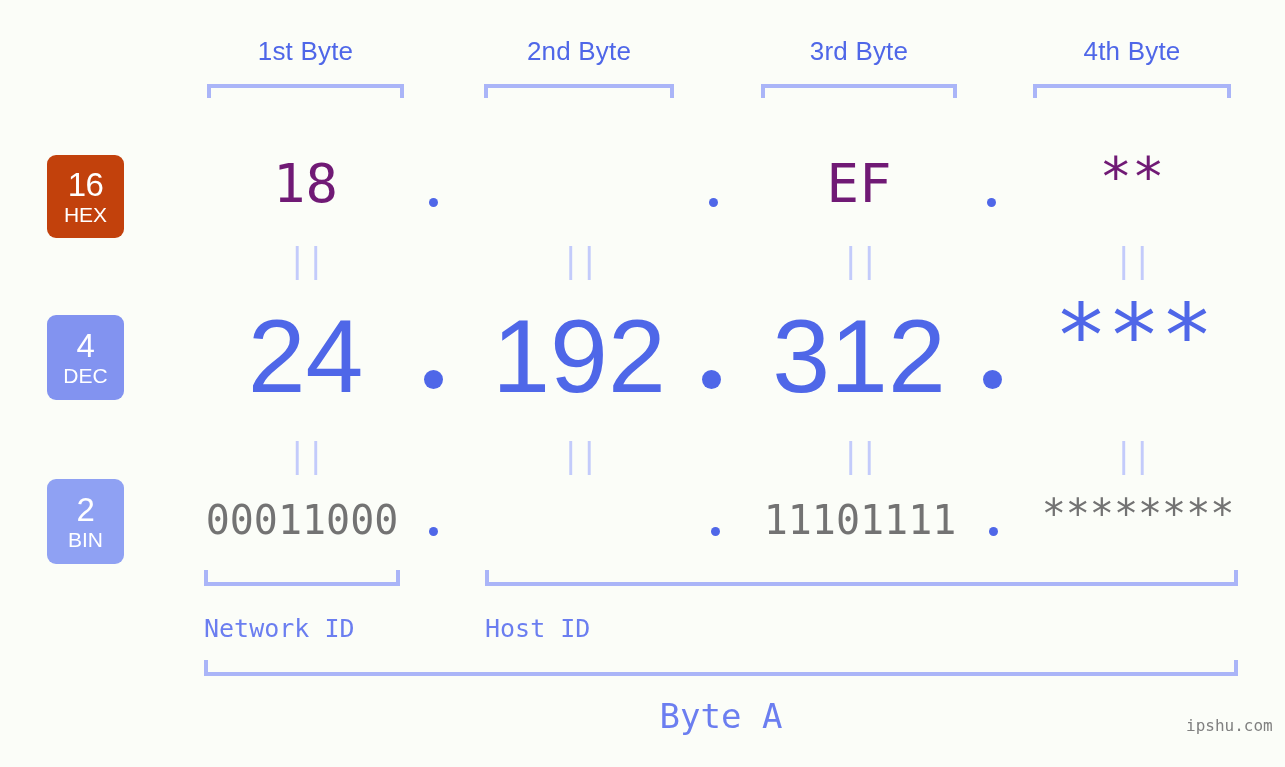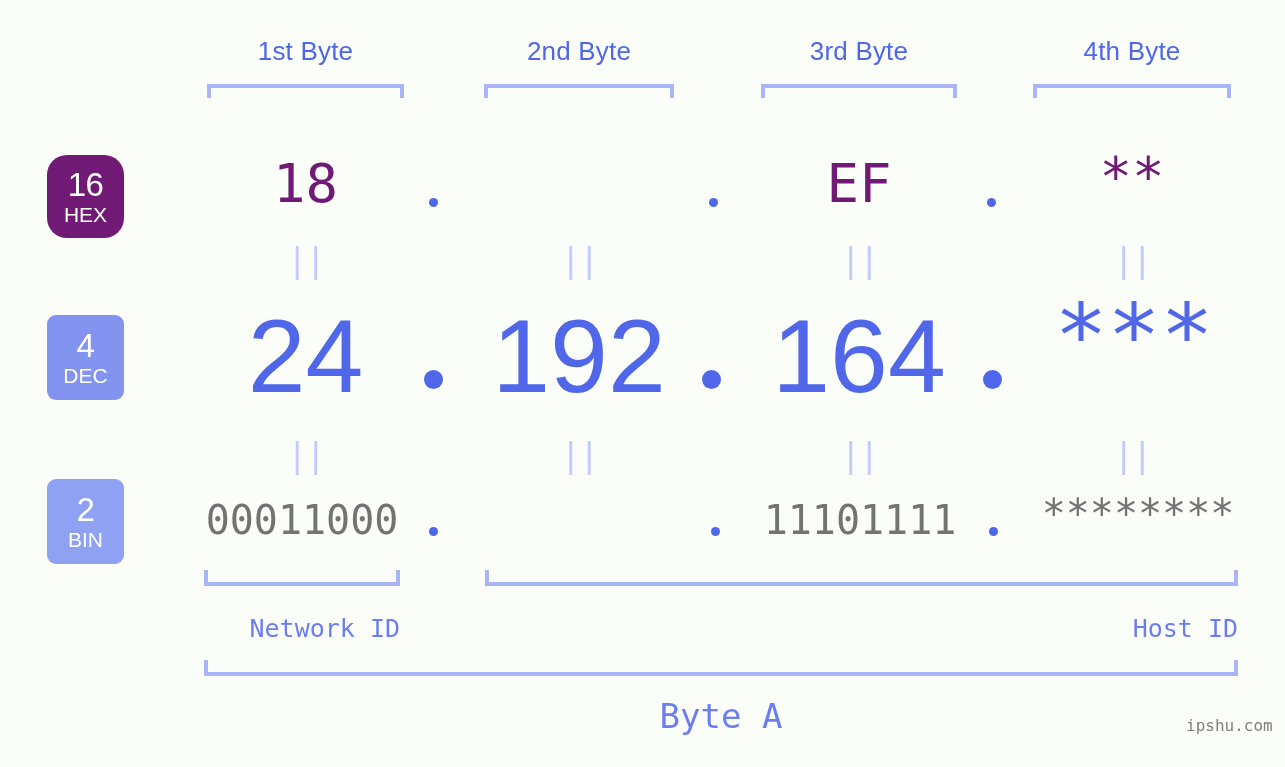--- a/index.html
+++ b/index.html
@@ -119,21 +119,21 @@
     text-align: center;
     letter-spacing: -2px;
   }
 
   
   .caption {
     position: absolute;
     color: #6b7ef0;
     font-size: 25px;
     font-family: "DejaVu Sans Mono", monospace;
-    text-align: right;
+    text-align: left;
     white-space: nowrap;
   }
   .class-caption {
     position: absolute;
     color: #6b7ef0;
     font-size: 34px;
     font-family: "DejaVu Sans Mono", monospace;
     text-align: center;
     white-space: nowrap;
   }
@@ -154,21 +154,21 @@
   <div class="byte-label" style="left:207px; top:36px; width:197px;">1st Byte</div>
   <div class="byte-label" style="left:484px; top:36px; width:190px;">2nd Byte</div>
   <div class="byte-label" style="left:761px; top:36px; width:196px;">3rd Byte</div>
   <div class="byte-label" style="left:1033px; top:36px; width:198px;">4th Byte</div>
 
   <div class="bracket-top" style="left:207px; top:84px; width:197px;"></div>
   <div class="bracket-top" style="left:484px; top:84px; width:190px;"></div>
   <div class="bracket-top" style="left:761px; top:84px; width:196px;"></div>
   <div class="bracket-top" style="left:1033px; top:84px; width:198px;"></div>
 
-  <div class="base-badge" style="left:47px; top:155px; height:83px; background:#701a75;border-radius:20px;">
+  <div class="base-badge" style="left:47px; top:155px; height:83px; background:#c2410c;">
     <span class="num">16</span>
     <span class="nm">HEX</span>
   </div>
   <div class="base-badge" style="left:47px; top:315px; height:85px; background:#8293f0;">
     <span class="num">4</span>
     <span class="nm">DEC</span>
   </div>
   <div class="base-badge" style="left:47px; top:479px; height:85px; background:#8fa1f3;">
     <span class="num">2</span>
     <span class="nm">BIN</span>
@@ -183,21 +183,21 @@
 
   <div class="eq" style="left:207px; top:243px; width:197px;">||</div>
   <div class="eq" style="left:484px; top:243px; width:190px;">||</div>
   <div class="eq" style="left:761px; top:243px; width:196px;">||</div>
   <div class="eq" style="left:1033px; top:243px; width:198px;">||</div>
 
   <div class="val dec-val" style="left:207px; top:304px; width:197px;">24</div>
   <div class="dot dot-lg" style="left:424px; top:370px;"></div>
   <div class="val dec-val" style="left:470px; top:304px; width:218px;">192</div>
   <div class="dot dot-lg" style="left:702px; top:370px;"></div>
-  <div class="val dec-val" style="left:750px; top:304px; width:218px;">164</div>
+  <div class="val dec-val" style="left:750px; top:304px; width:218px;">312</div>
   <div class="dot dot-lg" style="left:983px; top:370px;"></div>
   <div class="val dec-val" style="left:1028px; top:292px; width:212px; font-family:'DejaVu Sans Mono', monospace; font-size:88px;">***</div>
 
   <div class="eq" style="left:207px; top:438px; width:197px;">||</div>
   <div class="eq" style="left:484px; top:438px; width:190px;">||</div>
   <div class="eq" style="left:761px; top:438px; width:196px;">||</div>
   <div class="eq" style="left:1033px; top:438px; width:198px;">||</div>
 
   <div class="val bin-val" style="left:202px; top:500px; width:200px;">00011000</div>
   <div class="dot dot-sm" style="left:429px; top:527px;"></div>

